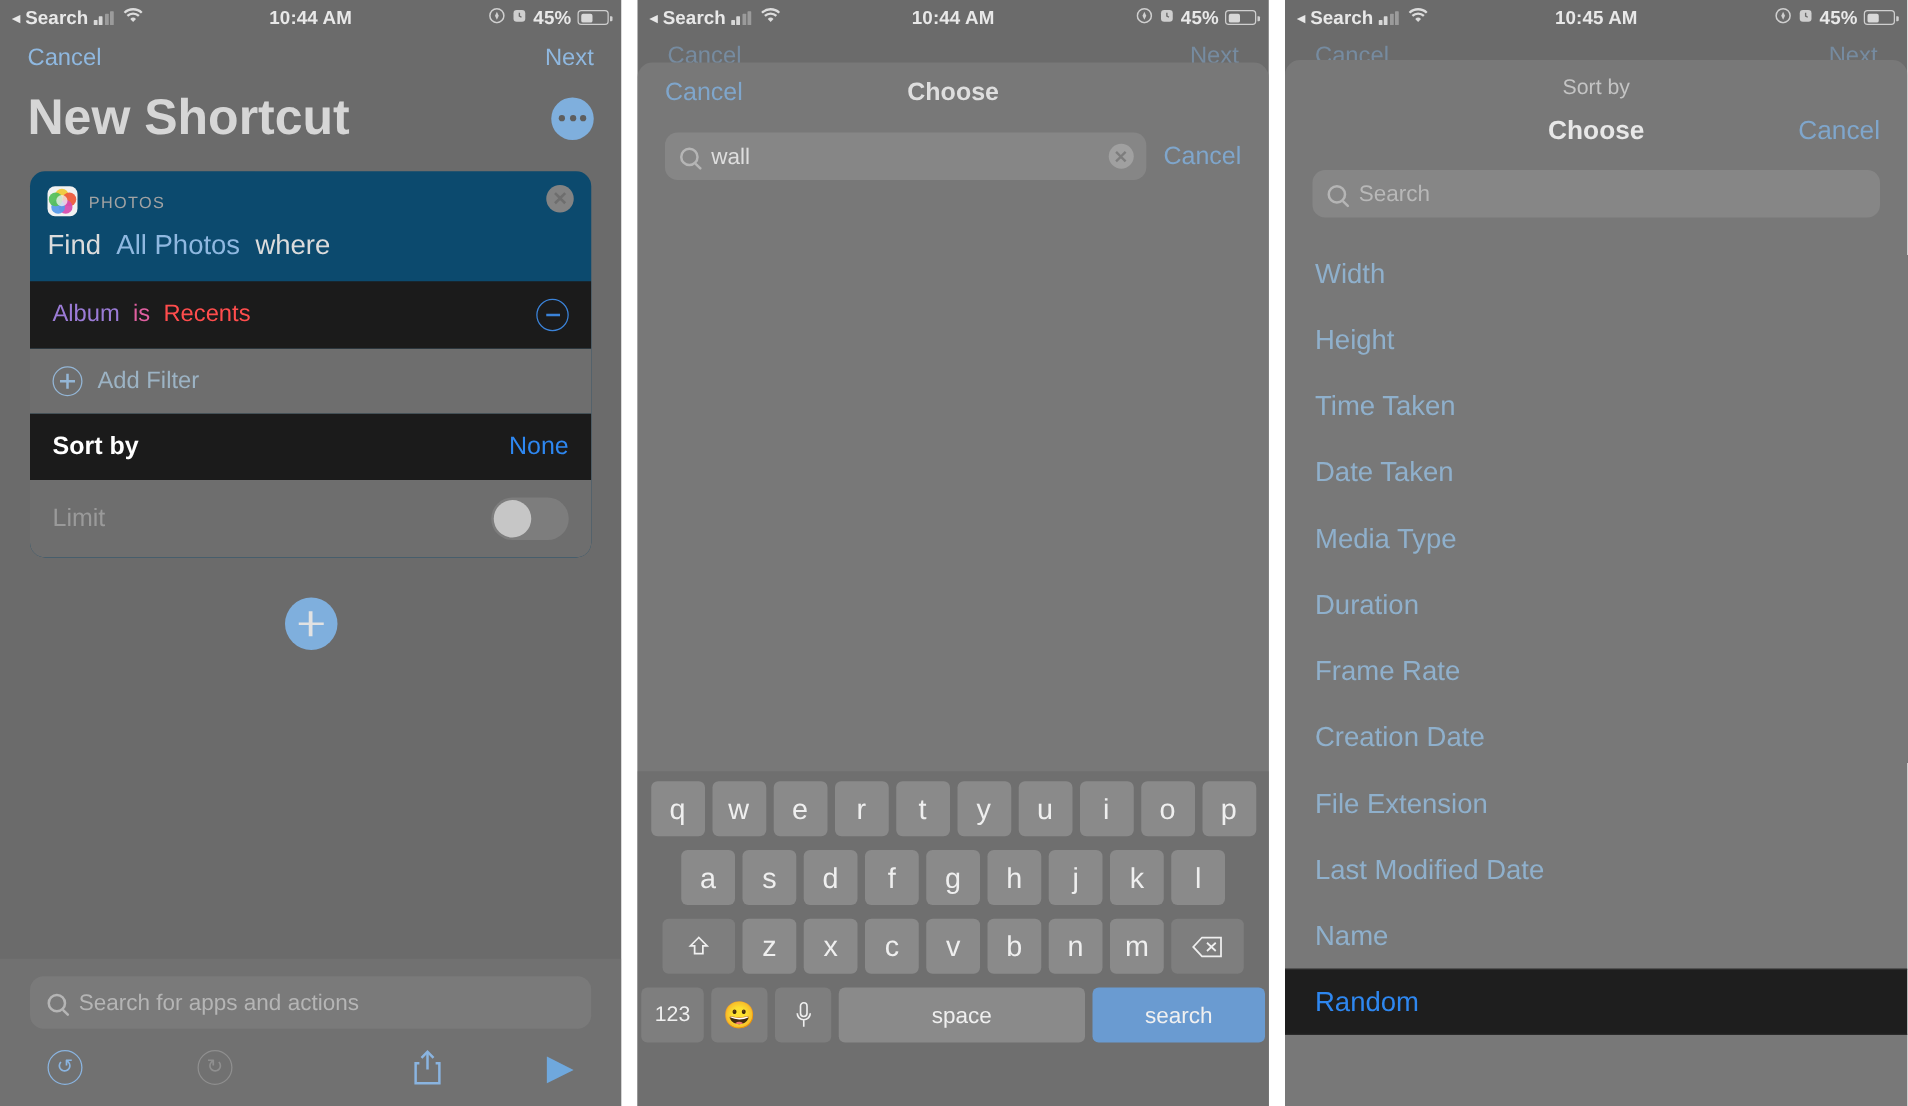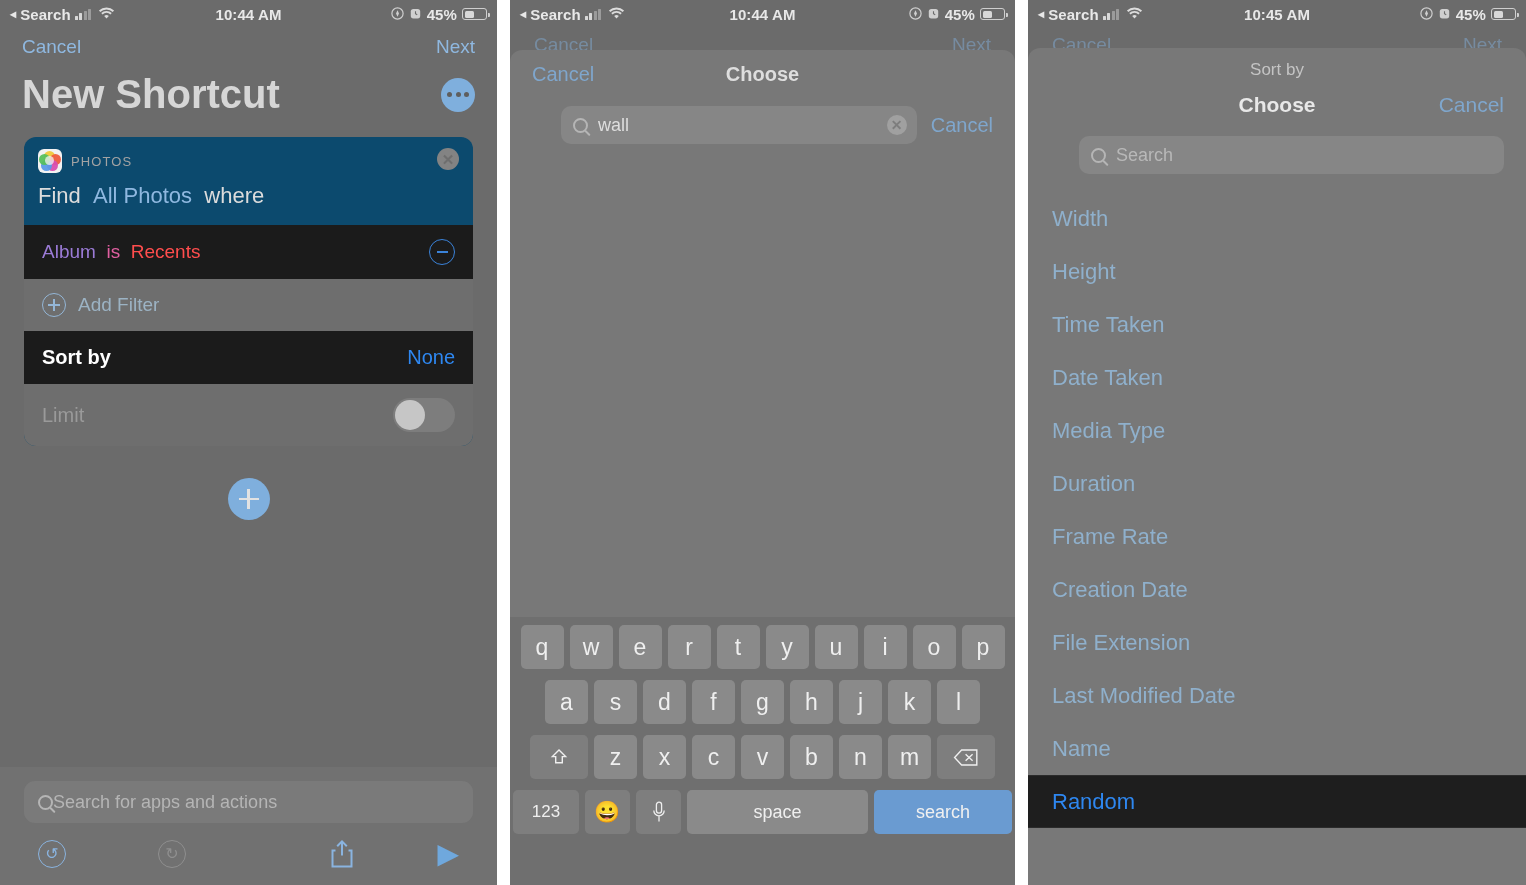--- a/index.html
+++ b/index.html
@@ -163,21 +163,21 @@
   .add-fab::before, .add-fab::after { content: ''; position: absolute; background: #e2e2e2; }
   .add-fab::before { left: 11px; right: 11px; top: 20px; height: 2.2px; }
   .add-fab::after  { top: 11px; bottom: 11px; left: 19.9px; width: 2.2px; }
 
   .bottom-dock {
     position: absolute; left: 0; right: 0; bottom: 0;
     background: #717171; padding: 14px 24px 0 24px;
   }
   .search-pill {
     height: 42px; border-radius: 11px; background: #7a7a7a;
-    display: flex; align-items: center; padding: 0 14px;
+    display: flex; align-items: center; gap: 10px; padding: 0 14px;
     color: #b5b5b5; font-size: 18px;
   }
   .mag {
     width: 15px; height: 15px; border: 2px solid #b5b5b5; border-radius: 50%;
     position: relative; flex: 0 0 15px;
   }
   .mag::after {
     content: ''; position: absolute; right: -5px; bottom: -3px;
     width: 7px; height: 2px; background: #b5b5b5; transform: rotate(45deg);
     border-radius: 1px;
@@ -233,21 +233,21 @@
   }
   .sheet-row2 .c { position: absolute; left: 0; right: 0; text-align: center; color: #e8e8e8; font-weight: bold; }
   .sheet-row2 .r { margin-left: auto; color: #7fa6cc; position: relative; }
 
   .searchbar-wrap {
     display: flex; align-items: center; gap: 14px; padding: 8px 22px 14px 22px;
   }
   .searchfield {
     flex: 1 1 auto; height: 38px; border-radius: 10px; background: #868686;
     display: flex; align-items: center; gap: 10px; padding: 0 12px;
-    font-size: 18px; color: #dedede; position: relative; margin-left: 29px;
+    font-size: 18px; color: #dedede; position: relative;
   }
   .searchfield.empty { color: #b8b8b8; }
   .clear-x {
     position: absolute; right: 10px; width: 20px; height: 20px; border-radius: 50%;
     background: #a0a0a0; color: #7d7d7d; font-size: 14px; font-weight: bold;
     display: flex; align-items: center; justify-content: center; line-height: 1;
   }
   .sf-cancel { color: #7fa6cc; font-size: 20px; flex: 0 0 auto; }
 
   .result-row {
@@ -277,21 +277,21 @@
     height: 44px; border-radius: 5px; background: #8a8a8a;
     color: #efefef; font-size: 23px;
     display: flex; align-items: center; justify-content: center;
   }
   .krow1 .key { width: 43px; }
   .krow2 { padding: 0 24px; }
   .krow2 .key { width: 43px; }
   .krow3 .key { width: 43px; }
   .key.wide { width: 58px; background: #7e7e7e; }
   .krow4 { gap: 6px; margin-bottom: 0; }
-  .key.k123 { width: 66px; font-size: 17px; background: #7e7e7e; }
+  .key.k123 { width: 50px; font-size: 17px; background: #7e7e7e; }
   .key.kemoji { width: 45px; font-size: 21px; background: #7e7e7e; }
   .key.kmic { width: 45px; font-size: 19px; background: #7e7e7e; }
   .key.kspace { flex: 1 1 auto; font-size: 18px; }
   .key.ksearch { width: 138px; font-size: 18px; background: #6a9bd1; color: #f0f0f0; }
   .key svg { display: block; }
 </style>
 </head>
 <body>
 
 <div class="screen">

